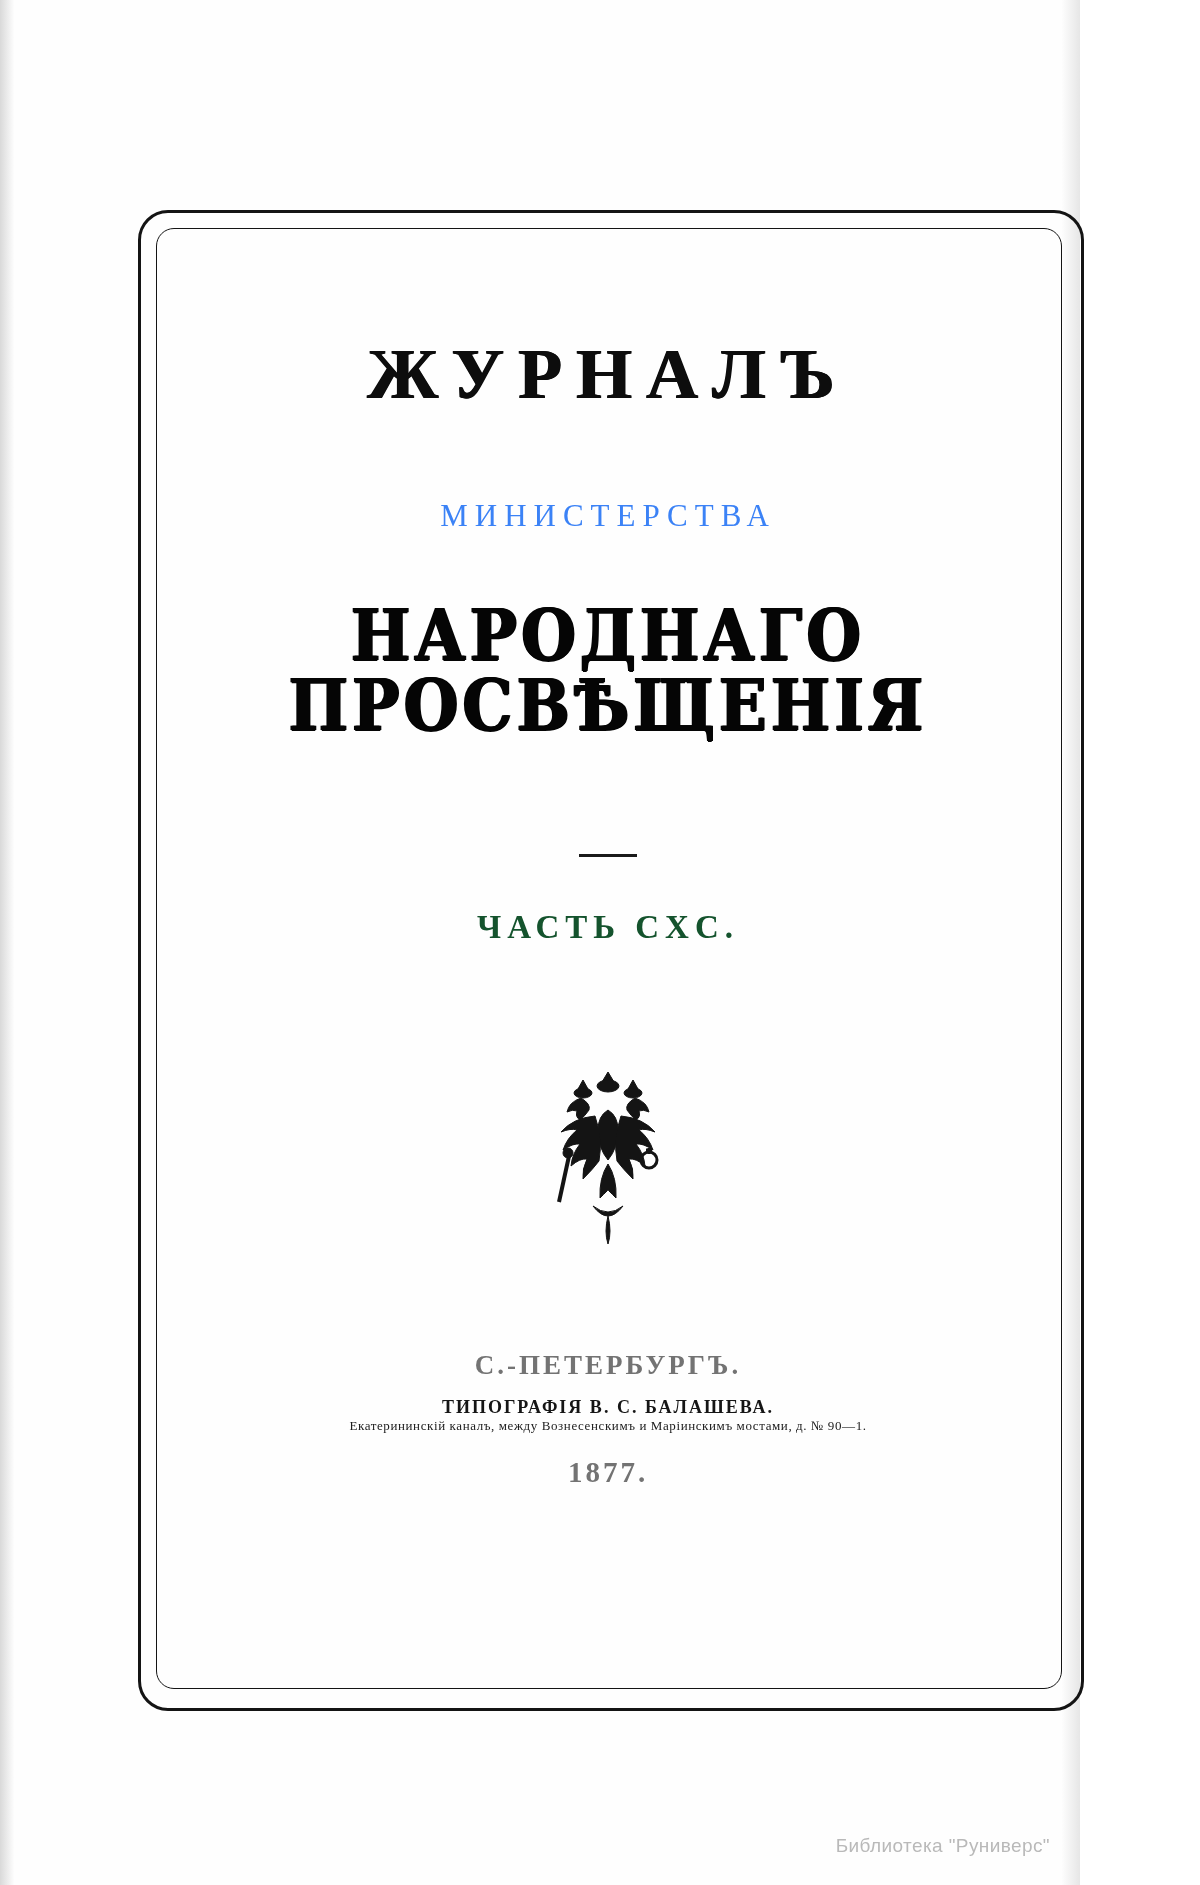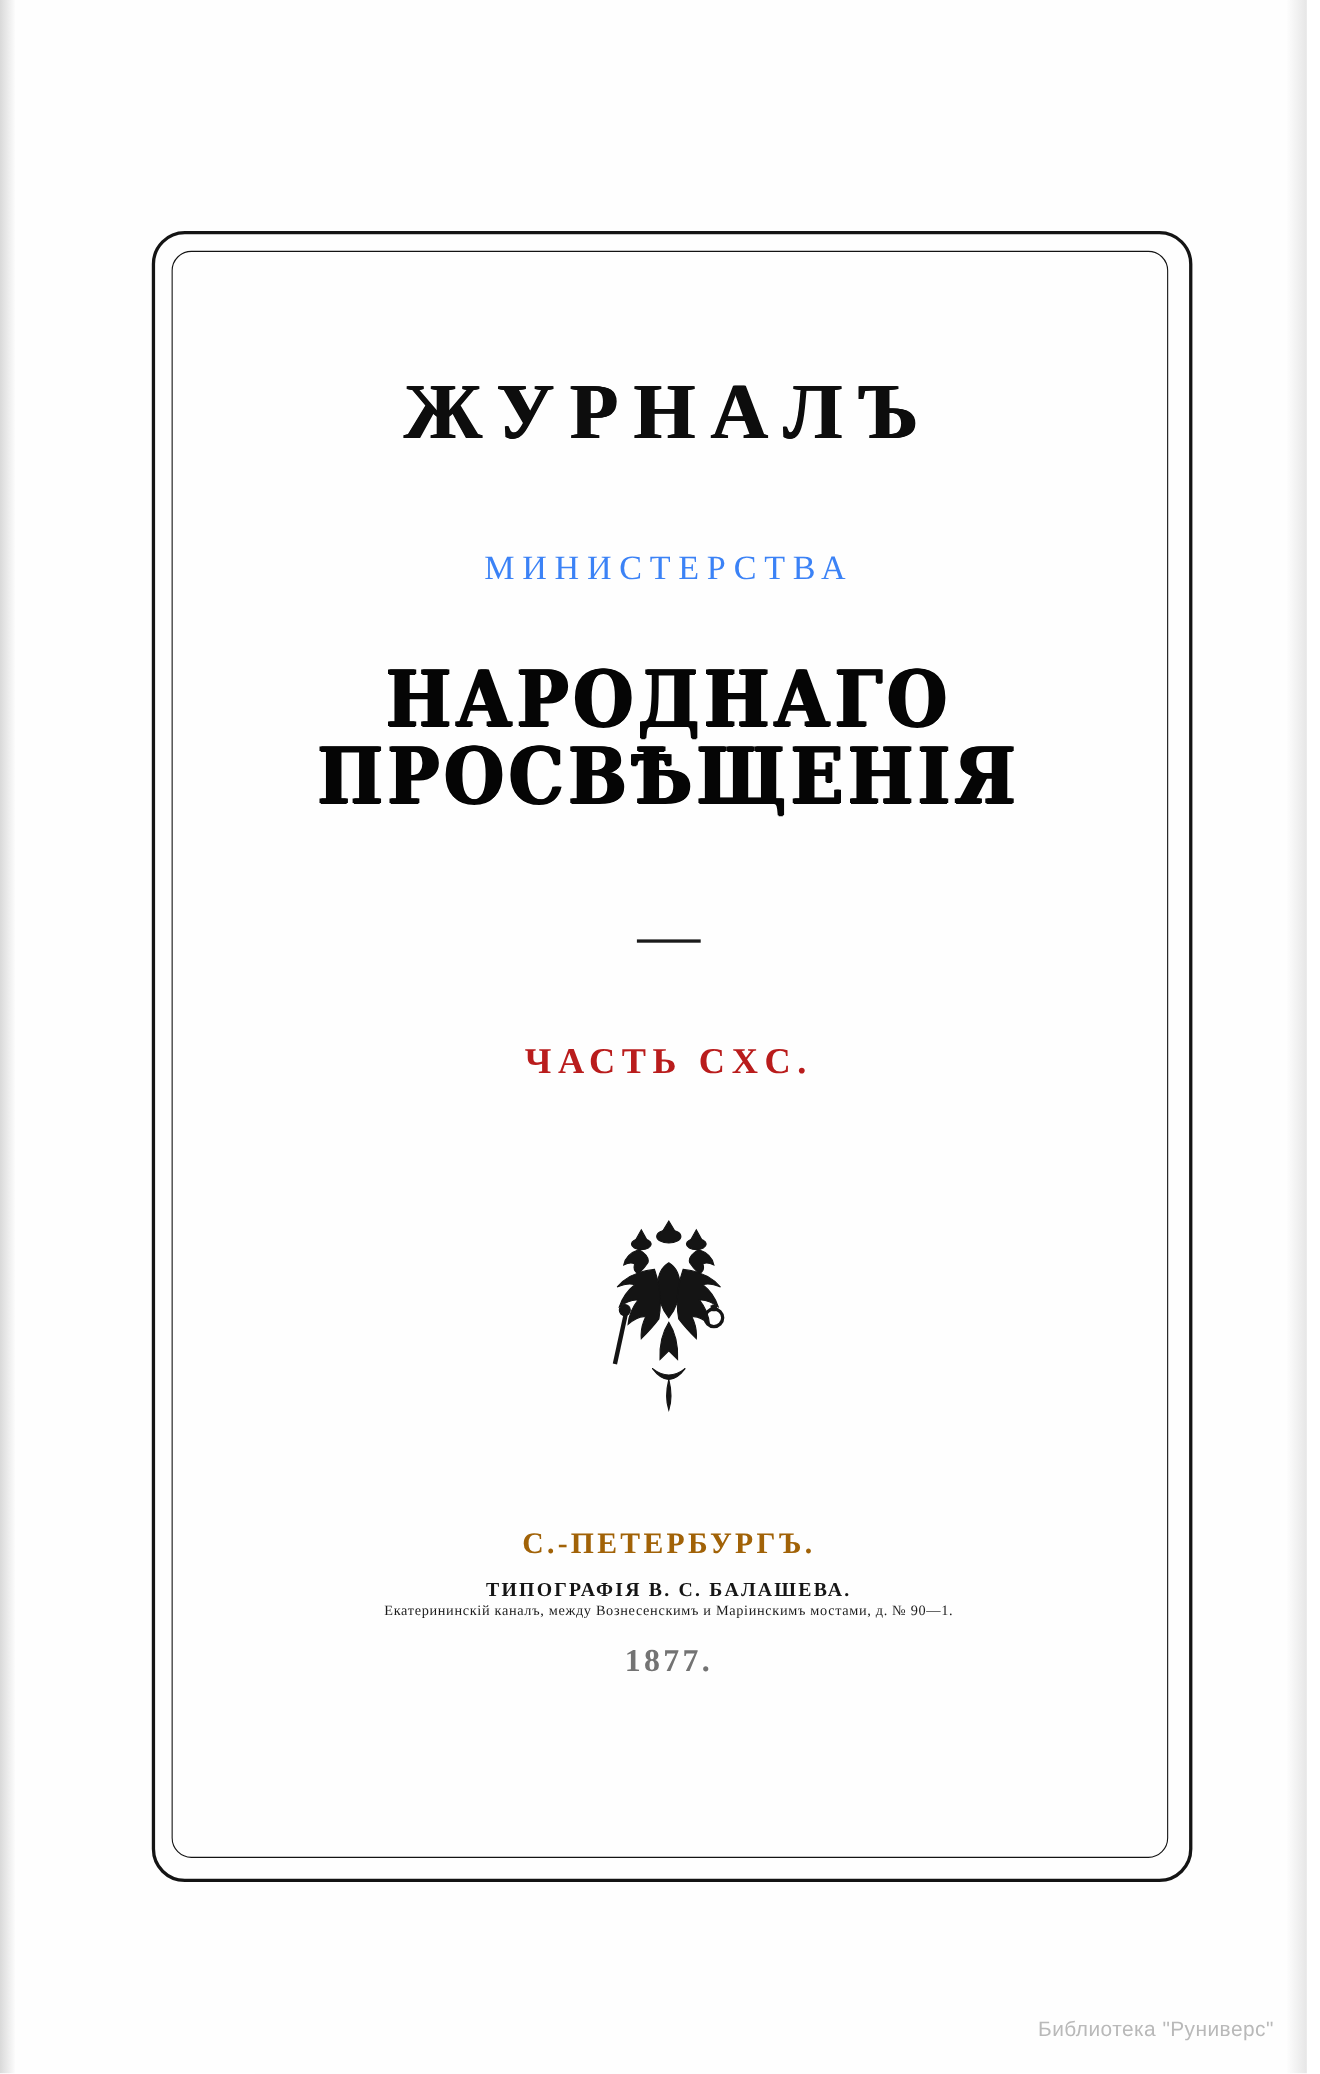--- a/index.html
+++ b/index.html
@@ -14,21 +14,21 @@
     font-family: "Liberation Serif", serif;
     color: #111111;
     overflow: hidden;
   }
 
   
   .page-scan {
     position: absolute;
     left: 0;
     top: 0;
-    width: 1188px;
+    width: 1080px;
     height: 1885px;
     background: #fefefe;
   }
 
   
   .scan-edge-left {
     position: absolute;
     left: 0; top: 0;
     width: 14px; height: 1885px;
     background: linear-gradient(to right, #d9d9d9, #fdfdfd);
@@ -102,46 +102,46 @@
   }
 
   .rule-short {
     width: 58px;
     height: 3px;
     background: #1a1a1a;
     margin: 120px auto 0 auto;
   }
 
   .part-line {
-    margin-top: 90px;
+    margin-top: 52px;
     font-family: "Liberation Serif", serif;
     font-weight: bold;
     font-size: 33px;
     letter-spacing: 6px;
-    color: #b91c1c;
+    color: #14532d;
   }
 
   
   .emblem {
     margin: 118px auto 0 auto;
     width: 170px;
     height: 190px;
     position: relative;
   }
   .emblem svg { display:block; }
 
   .imprint {
     margin-top: 96px;
   }
   .imprint-city {
     font-family: "Liberation Serif", serif;
     font-weight: bold;
     font-size: 27px;
     letter-spacing: 3px;
-    color: #a16207;
+    color: #737373;
   }
   .imprint-printer {
     margin-top: 16px;
     font-family: "Liberation Serif", serif;
     font-weight: bold;
     font-size: 18px;
     letter-spacing: 2px;
     color: #151515;
   }
   .imprint-address {

